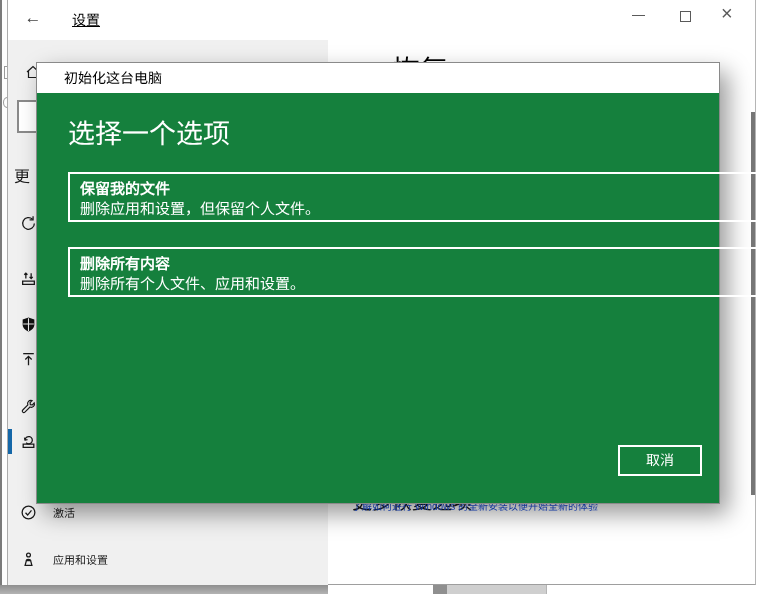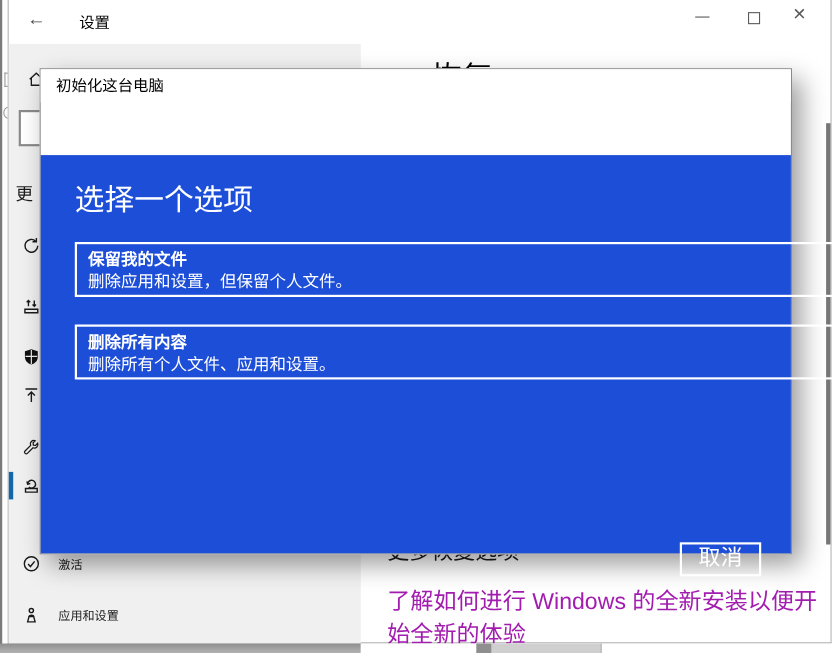--- a/index.html
+++ b/index.html
@@ -12,55 +12,55 @@
   .frag1 { position:absolute; left:2px; top:66px; width:5px; height:13px; border:1px solid #9a9a9a; border-right:none; }
   .frag2 { position:absolute; left:1px; top:97px; width:9px; height:11px; border:1px solid #9a9a9a; border-radius:50%; }
 
   
   .win { position:absolute; left:8px; top:0; width:748px; height:585px; background:#ffffff;
          border-right:1px solid #b5b5b5; border-bottom:1px solid #9e9e9e; z-index:2; }
   .sidebar-bg { position:absolute; left:8px; top:40px; width:320px; height:545px; background:#f0f0f0; z-index:3; }
 
   .back-btn { position:absolute; left:20px; top:5px; width:26px; height:26px; font-size:17px; color:#444;
               background:none; border:none; z-index:4; cursor:pointer; }
-  .app-title { position:absolute; left:72px; top:9px; font-size:14px; color:#000; z-index:4; }
+  .app-title { position:absolute; left:72px; top:9px; font-size:14px; color:#000; z-index:4;text-decoration:underline; }
   .wc { position:absolute; z-index:4; cursor:pointer; }
   .wc-min { left:630px; top:8px; width:16px; height:14px; }
   .wc-min span { position:absolute; left:2px; top:7px; width:13px; border-top:1px solid #5a5a5a; }
   .wc-max { left:680px; top:11px; width:11px; height:11px; border:1px solid #5a5a5a; }
   .wc-close { left:721px; top:2px; font-size:20px; color:#5a5a5a; font-weight:400; }
 
   .home-ic { position:absolute; left:25px; top:64px; z-index:4; }
   .searchbox { position:absolute; left:17px; top:100px; width:260px; height:33px; background:#fff;
                border:2px solid #8a8a8a; z-index:4; }
   .section-label { position:absolute; left:14px; top:163px; font-size:16px; color:#1a1a1a; z-index:4; }
 
   .nav-ic { position:absolute; left:20px; width:17px; height:17px; z-index:4; }
   .nav-ic svg { width:17px; height:17px; display:block; }
   .accent-bar { position:absolute; left:8px; top:429px; width:4px; height:25px; background:#1467a8; z-index:4; }
   .nav-label { position:absolute; left:53px; font-size:11px; color:#1a1a1a; z-index:4; }
 
   .page-title { position:absolute; left:392px; top:56px; font-size:28px; font-weight:400; color:#000; z-index:4; line-height:30px; }
   .sub-heading { position:absolute; left:352px; top:491px; font-size:20px; font-weight:400; color:#1a1a1a; z-index:4; line-height:22px; }
-  .fresh-link { position:absolute; left:352px; top:530px; font-size:21px; color:#a21caf; z-index:4; cursor:pointer; text-decoration:none; }
+  .fresh-link { position:absolute; left:352px; top:498px; font-size:10px; color:#1d4ed8; z-index:4; cursor:pointer; text-decoration:none; }
   .scroll-thumb { position:absolute; left:751px; top:112px; width:4px; height:383px; background:#777; z-index:4; }
 
   
   .dialog { position:absolute; left:36px; top:62px; width:684px; height:442px; background:#fff;
             border:1px solid #8a8a8a; box-shadow:8px 10px 22px rgba(0,0,0,.4); z-index:50; }
-  .dlg-titlebar { height:30px; line-height:30px; padding-left:14px; font-size:14px; color:#000; background:#fff; }
-  .dlg-body { position:absolute; left:0; top:30px; right:0; bottom:0; background:#1d4ed8;margin-top:48px; }
+  .dlg-titlebar { height:30px; line-height:30px; padding-left:27px; font-size:14px; color:#000; background:#fff; }
+  .dlg-body { position:absolute; left:0; top:30px; right:0; bottom:0; background:#15803d; }
   .dlg-heading { position:absolute; left:31px; top:19px; font-size:27px; font-weight:400; color:#fff; }
   .option { position:absolute; left:31px; width:726px; height:50px; border:2px solid #fff; padding:5px 10px;
             color:#fff; cursor:pointer; background:transparent; }
   .option.opt0 { top:79px; } .option.opt1 { top:154px; }
   .opt-title { font-size:15px; font-weight:700; line-height:20px; }
   .opt-desc { font-size:15px; line-height:20px; }
-  .cancel-btn { position:absolute; left:581px; top:352px; width:74px; height:31px; border:2px solid #fff;
-                background:transparent; color:#fff; font-size:20px; text-align:center; line-height:27px; cursor:pointer; }
+  .cancel-btn { position:absolute; left:581px; top:352px; width:84px; height:31px; border:2px solid #fff;
+                background:transparent; color:#fff; font-size:14px; text-align:center; line-height:27px; cursor:pointer; }
 
   
   .bottom-strip { position:absolute; left:0; top:585px; width:761px; height:9px; z-index:5; }
   .bs-gray { position:absolute; left:0; top:0; width:328px; height:9px; background:linear-gradient(#8f8f8f,#b3b3b3); }
   .bs-white { position:absolute; left:328px; top:0; width:433px; height:9px; background:#fff; }
   .bs-tab { position:absolute; left:433px; top:0; width:14px; height:9px; background:#8f8f8f; }
   .bs-seg { position:absolute; left:447px; top:0; width:100px; height:9px; background:#cfcfcf; border-right:1px solid #b5b5b5; }
 </style>
 </head>
 <body>

